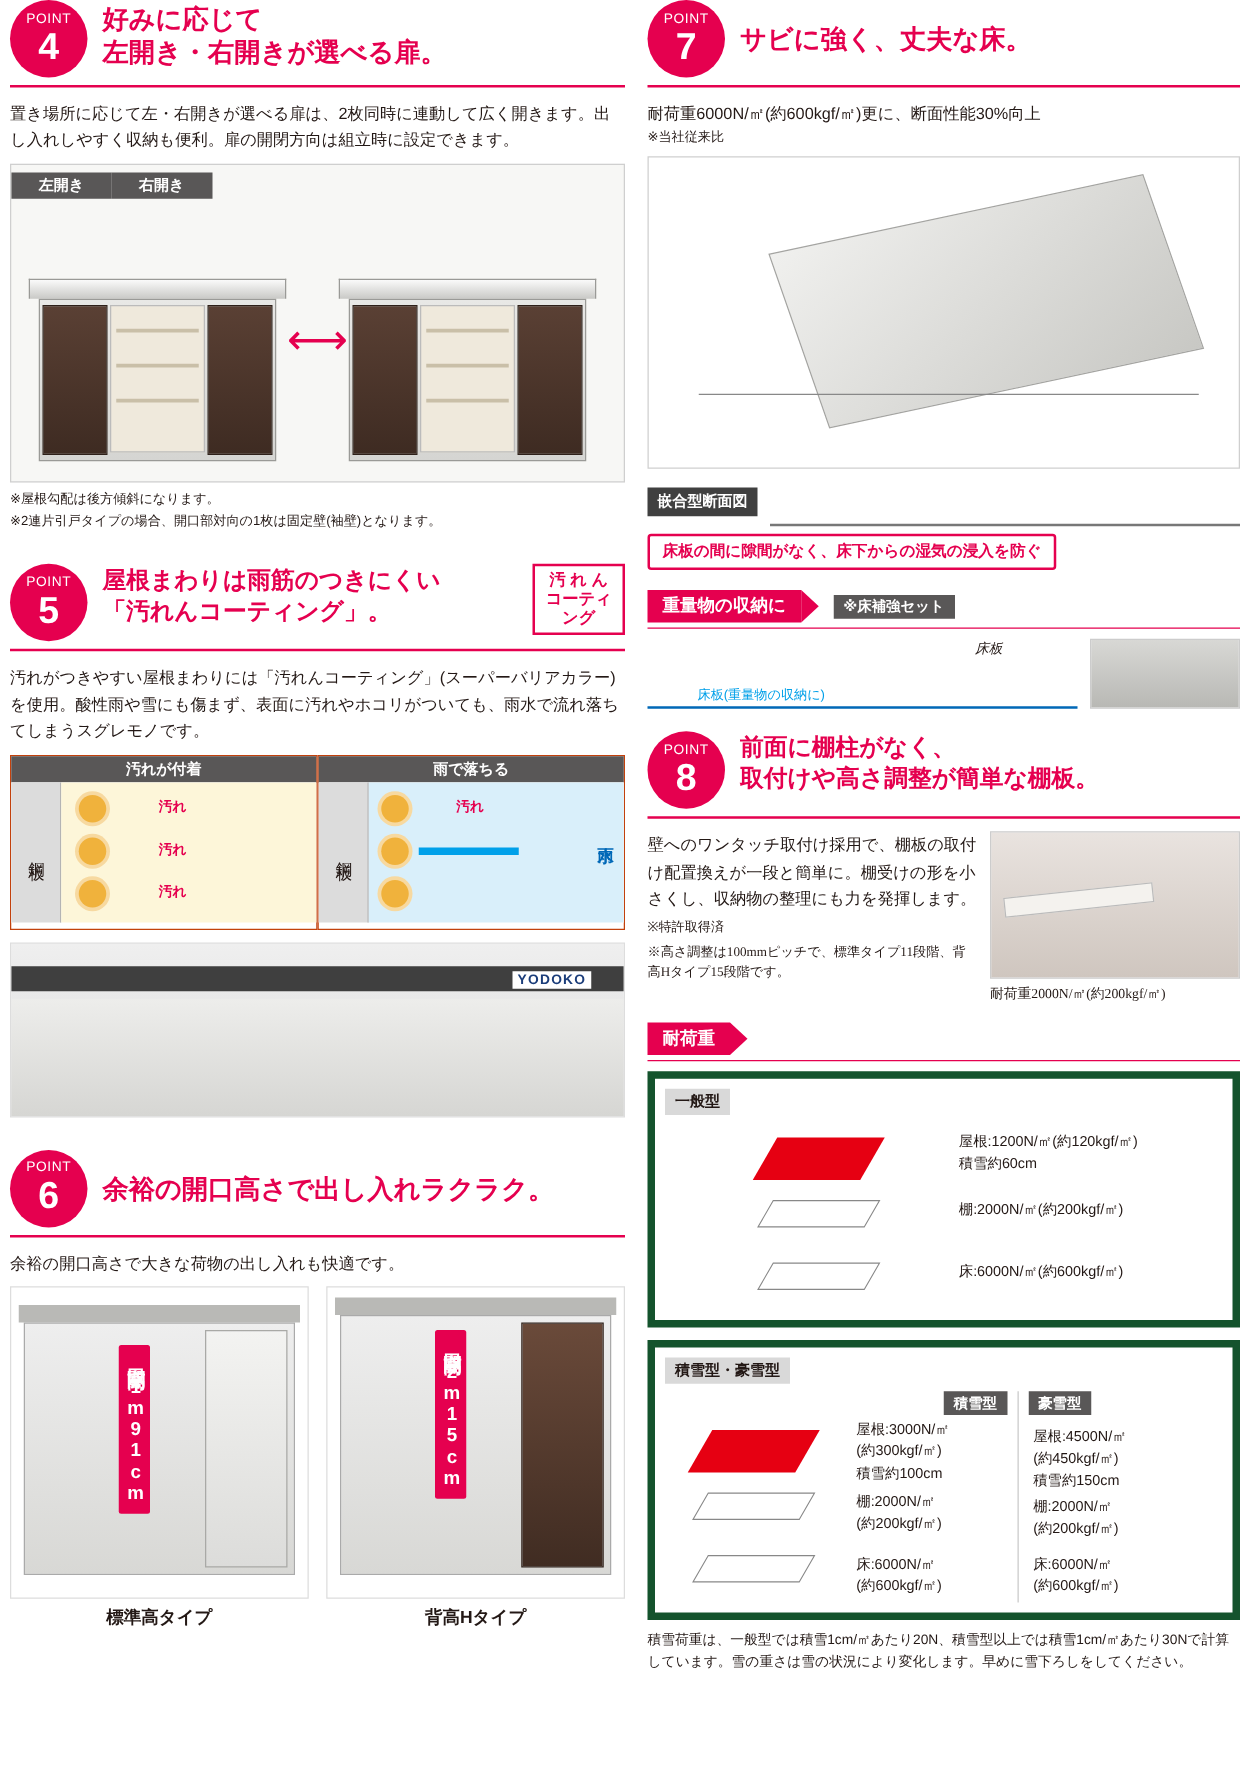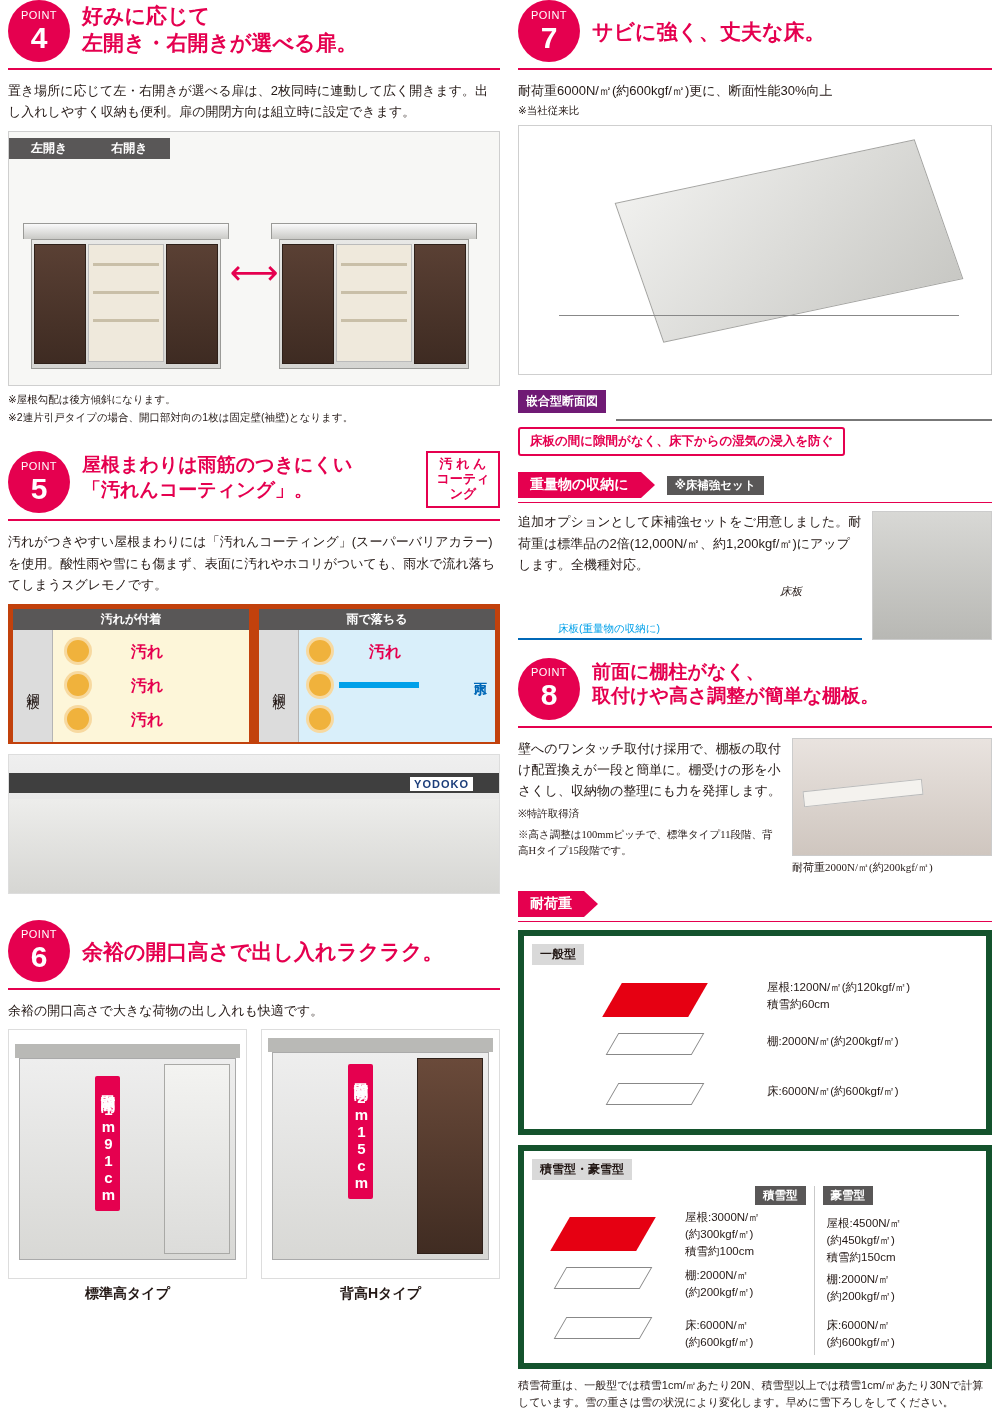--- a/index.html
+++ b/index.html
@@ -47,50 +47,50 @@
   .shed-inner { position:absolute; top:4px; left:56px; right:56px; bottom:6px; background:#efe9dc; border:1px solid #bbb;}
   .shelf { position:absolute; left:4px; right:4px; height:3px; background:#c9bfa8; }
   .arrow-lr { position:absolute; left:50%; top:120px; transform:translateX(-50%); color:#e5004f; font-size:34px; }
 
   
   .badge-coat {
     border:2px solid #e5004f; color:#e5004f; font-weight:bold; font-size:13px;
     line-height:1.15; padding:4px 6px; text-align:center; width:74px;
   }
   .coat-fig { height:140px; display:flex; gap:0; }
-  .coat-half { flex:1; border:5px solid #c2410c; }
+  .coat-half { flex:1; border:1px solid #c2410c; }
   .coat-half .ttl { background:#595757; color:#fff; font-size:12px; font-weight:bold; text-align:center; padding:2px 0; }
   .coat-inner { position:relative; height:112px; background:#fff; display:flex; }
   .steel { width:40px; background:#dcdcdc; border-right:1px solid #b4b4b4;
            display:flex; align-items:center; justify-content:center; font-size:13px; writing-mode:vertical-rl; letter-spacing:3px;}
   .coat-area { flex:1; position:relative; background:#fdf6d9; }
   .coat-area.blue { background:#d9effa; }
   .dirt { position:absolute; width:22px; height:22px; background:#f0b23c; border-radius:50%; box-shadow:0 0 0 3px #f7d9a0; }
-  .dirt-label { position:absolute; font-size:16px; color:#e5004f; font-weight:bold; }
+  .dirt-label { position:absolute; font-size:11px; color:#e5004f; font-weight:bold; }
   .rain-label { position:absolute; right:6px; top:42px; color:#0068b7; font-weight:bold; font-size:13px; writing-mode:vertical-rl; }
   .blue-arrow { position:absolute; height:6px; background:#00a0e9; }
 
   .photo { background:linear-gradient(#efefef,#dcdcdc); position:relative; overflow:hidden; }
   .yodoko { position:absolute; color:#1b3d7a; font-weight:bold; font-size:11px; letter-spacing:1px; background:#fff; padding:1px 4px; }
 
   
   .six-row { display:flex; gap:14px; }
   .six-cell { flex:1; }
   .six-fig { height:250px; position:relative; background:#fff; border:1px solid #ddd; overflow:hidden;}
   .vert-arrow { position:absolute; background:#e5004f; color:#fff; font-weight:bold;
                 writing-mode:vertical-rl; text-orientation:upright; font-size:15px;
                 padding:8px 3px; letter-spacing:0px; border-radius:2px; }
   .six-cap { text-align:center; font-size:14px; font-weight:bold; margin-top:6px; }
 
   
   .floor-fig { height:250px; background:#fff; position:relative; }
   .floor-plate { position:absolute; left:120px; top:40px; width:300px; height:150px;
                  background:linear-gradient(145deg,#f0f0ee,#c8c8c4); transform:skewY(-12deg) skewX(18deg);
                  border:1px solid #a5a5a2; }
-  .sec-label { background:#701a75; color:#fff; font-size:12px; font-weight:bold; padding:3px 8px; display:inline-block;}
+  .sec-label { background:#404040; color:#fff; font-size:12px; font-weight:bold; padding:3px 8px; display:inline-block;}
   .sec-note { border:2px solid #e5004f; color:#e5004f; font-weight:bold; font-size:12.5px; padding:4px 10px; display:inline-block; border-radius:3px;}
   .ribbon {
     background:#e5004f; color:#fff; font-weight:bold; font-size:14px;
     padding:4px 12px; display:inline-block; position:relative;
   }
   .ribbon:after{ content:""; position:absolute; right:-14px; top:0; border-left:14px solid #e5004f;
                  border-top:13px solid transparent; border-bottom:13px solid transparent;}
   .tag-dark { background:#595757; color:#fff; font-size:11.5px; font-weight:bold; padding:2px 8px; display:inline-block;}
 
   
@@ -284,21 +284,20 @@
   </div>
 
   <div style="margin-top:16px;">
     <div class="hdr-row">
       <span class="ribbon">重量物の収納に</span>
       <span class="tag-dark" style="margin-left:18px;">※床補強セット</span>
     </div>
     <hr class="rule" style="border-top:1px solid #e5004f; margin:4px 0 8px 0;">
     <div style="display:flex; gap:10px;">
       <div style="flex:1;">
-        <p class="body-text">追加オプションとして床補強セットをご用意しました。耐荷重は標準品の2倍(12,000N/㎡、約1,200kgf/㎡)にアップします。全機種対応。</p>
         <div style="position:relative; height:56px; border-bottom:2px solid #0068b7;">
           <span style="position:absolute; right:60px; top:0; font-size:11px;font-style:italic;">床板</span>
           <span style="position:absolute; left:40px; bottom:2px; font-size:10.5px; color:#00a0e9;">床板(重量物の収納に)</span>
         </div>
       </div>
       <div style="width:120px; background:linear-gradient(#d8d8d5,#b8b8b4); border:1px solid #ccc;"></div>
     </div>
   </div>
 
   <div style="margin-top:18px;">

